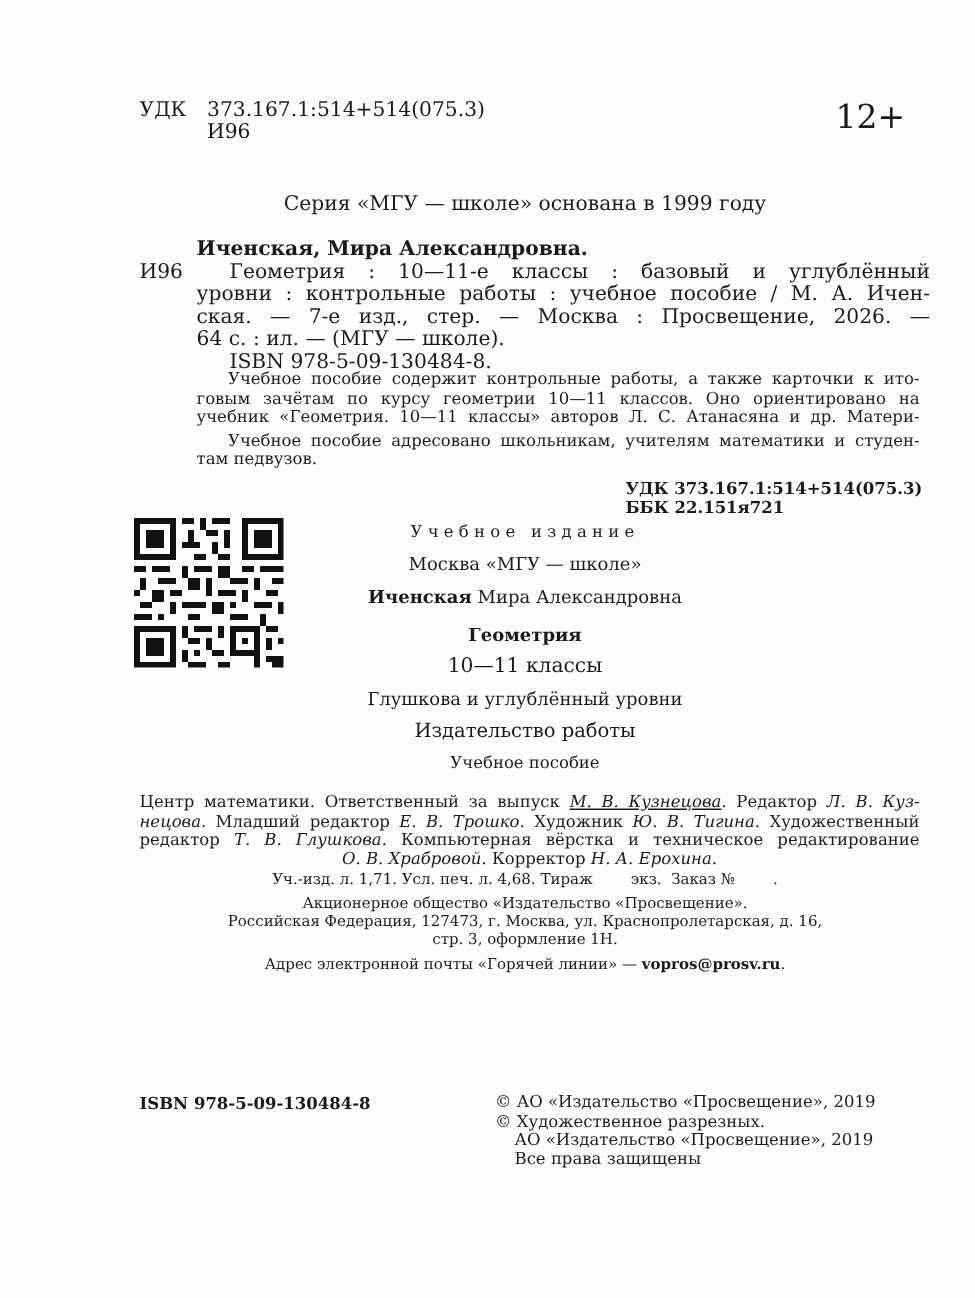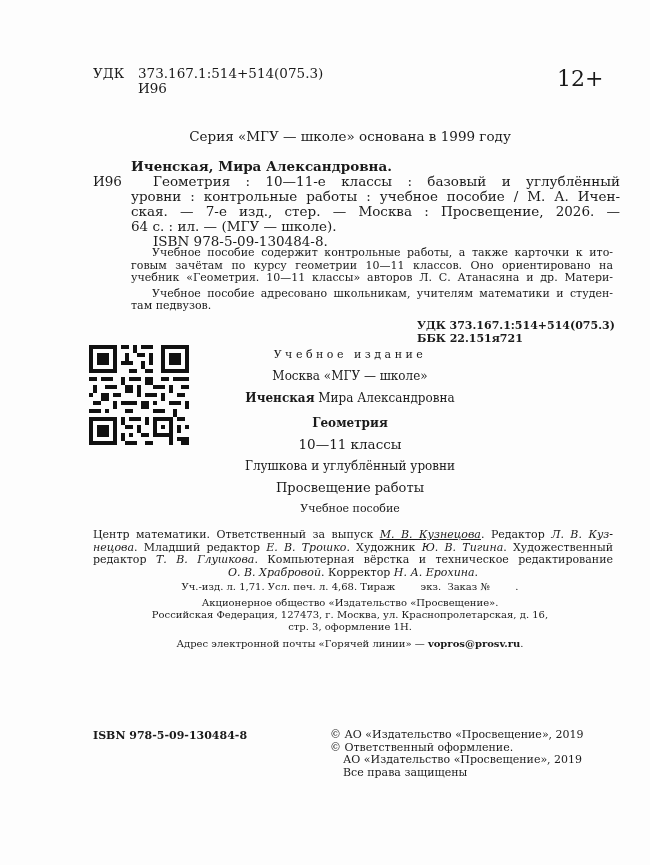--- a/index.html
+++ b/index.html
@@ -140,21 +140,21 @@
 <div class="abs c" style="left:215px;width:270px;top:348px;">
   <div class="s11" style="letter-spacing:3.5px;line-height:14px;">Учебное издание</div>
   <div class="s12" style="margin-top:6px;line-height:16px;">Москва «МГУ — школе»</div>
   <div class="s12" style="margin-top:6px;line-height:16px;">
     <span class="b">Иченская</span>
     <span>Мира Александровна</span>
   </div>
   <div class="s12 b" style="margin-top:9px;line-height:16px;">Геометрия</div>
   <div style="font-size:13.5px;margin-top:5px;line-height:17px;">10—11 классы</div>
   <div class="s12" style="margin-top:5px;line-height:16px;">Глушкова и углублённый уровни</div>
-  <div style="font-size:13px;margin-top:5px;line-height:17px;">Просвещение работы</div>
+  <div style="font-size:13px;margin-top:5px;line-height:17px;">Издательство работы</div>
   <div class="s11" style="margin-top:5px;line-height:15px;">Учебное пособие</div>
 </div>
 
 <div class="abs s11" style="left:93px;top:529px;width:520px;line-height:12.5px;">
   <div class="row cred-line" style="text-align-last:justify;"><span>Центр математики. Ответственный за выпуск </span><span style="font-style: italic; text-decoration: underline;">М. В. Кузнецова</span><span>. Редактор </span><span style="font-style: italic;">Л. В. Куз-</span></div>
   <div class="row cred-line" style="text-align-last:justify;"><span style="font-style: italic;">нецова</span><span>. Младший редактор </span><span style="font-style: italic;">Е. В. Трошко</span><span>. Художник </span><span style="font-style: italic;">Ю. В. Тигина</span><span>. Художественный</span></div>
   <div class="row cred-line" style="text-align-last:justify;"><span>редактор </span><span style="font-style: italic;">Т. В. Глушкова</span><span>. Компьютерная вёрстка и техническое редактирование</span></div>
   <div class="row cred-line c"><span style="font-style: italic;">О. В. Храбровой</span><span>. Корректор </span><span style="font-style: italic;">Н. А. Ерохина</span><span>.</span></div>
 </div>
 
@@ -164,16 +164,16 @@
   <div class="row">Российская Федерация, 127473, г. Москва, ул. Краснопролетарская, д. 16,</div>
   <div class="row">стр. 3, оформление 1Н.</div>
   <div class="row" style="margin-top:5px;">
     <span>Адрес электронной почты «Горячей линии» — </span><span class="b">vopros@prosv.ru</span><span>.</span>
   </div>
 </div>
 
 <div class="abs s11 b row" style="left:93px;top:729px;">ISBN 978-5-09-130484-8</div>
 <div class="abs s11" style="left:330px;top:729px;line-height:12.5px;">
   <div class="row">© АО «Издательство «Просвещение», 2019</div>
-  <div class="row">© Ответственный оформление.</div>
+  <div class="row">© Художественное разрезных.</div>
   <div class="row" style="padding-left:13px;">АО «Издательство «Просвещение», 2019</div>
   <div class="row" style="padding-left:13px;">Все права защищены</div>
 </div>
 
 </body></html>

